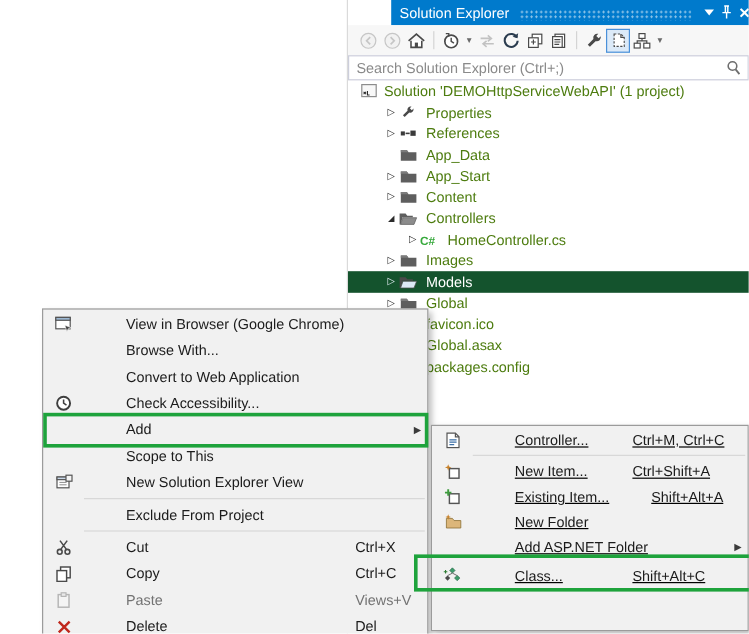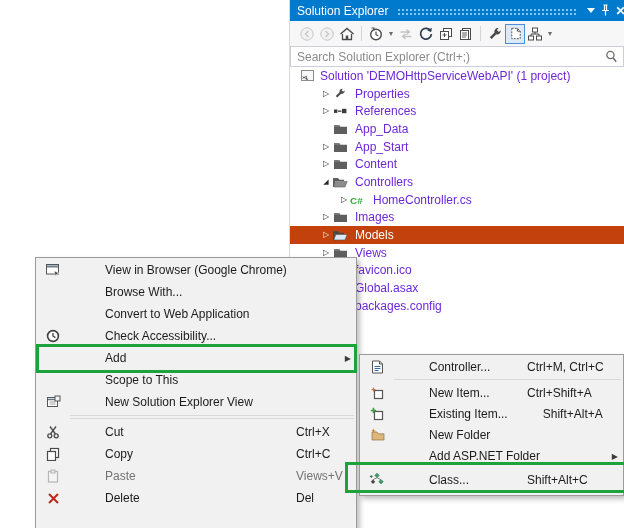--- a/index.html
+++ b/index.html
@@ -2,21 +2,21 @@
 <html><head>
 <meta charset="utf-8">
 <style>
   html,body{margin:0;padding:0;}
   #screen{position:relative;width:624px;height:528px;background:#ffffff;overflow:hidden;
           font-family:"Liberation Sans",sans-serif;-webkit-font-smoothing:antialiased;}
 
   
   .panel{position:absolute;left:289px;top:0;width:335px;height:528px;background:#fff;
          border-left:1px solid #DADADA;box-sizing:border-box;}
-  .titlebar{height:21px;background:#007ACC;display:flex;align-items:center;padding:0 3px 0 7px;}
+  .titlebar{height:21px;background:#007ACC;display:flex;align-items:center;padding:0 3px 0 7px;margin-left:36px;}
   .title{color:#fff;font-size:12px;white-space:nowrap;}
   .dots{flex:1;height:9px;margin:3px 7px 0 9px;
         background-image:radial-gradient(rgba(255,255,255,.55) .8px, transparent 1.1px);
         background-size:4px 4px;}
   .tb-btn{width:15px;height:17px;display:flex;align-items:center;justify-content:center;flex:none;}
   .caret-w{width:0;height:0;border-left:4px solid transparent;border-right:4px solid transparent;
            border-top:5px solid #fff;}
   .close-x{color:#fff;font-size:12px;font-weight:bold;margin-right:-7px;}
 
   .toolbar{height:25px;display:flex;align-items:center;padding-left:7px;background:#F7F7F7;}
@@ -26,39 +26,39 @@
   .tcaret{width:10px;height:20px;display:flex;align-items:center;justify-content:center;flex:none;
           color:#6B6B6B;font-size:8px;}
   .tcaret::before{content:"▾";}
 
   .searchbox{height:21px;border:1px solid #CCCEDB;background:#fff;display:flex;align-items:center;
              padding:0 5px 0 6px;box-sizing:border-box;}
   .stext{flex:1;color:#8A8A8A;font-size:12px;white-space:nowrap;overflow:hidden;}
 
   
   .tree{position:absolute;top:67px;left:0;right:0;}
-  .trow{height:17.7px;display:flex;align-items:center;font-size:12px;color:#6d28d9;}
+  .trow{height:17.7px;display:flex;align-items:center;font-size:12px;color:#4d7c0f;}
   .lvl0{padding-left:9px;}  .lvl1{padding-left:4px;}
   .lvl2{padding-left:30px;} .lvl3{padding-left:48px;}
   .arrow{width:12px;flex:none;text-align:center;font-size:8px;line-height:1;color:#2B2B2B;}
   .arrow.collapsed::before{content:"▷";}
   .arrow.expanded::before{content:"◢";font-size:7px;}
   .ticon{width:16px;flex:none;display:flex;justify-content:center;align-items:center;}
   .lvl0 .ticon{margin-left:0;}
   .tlabel{margin-left:7px;white-space:nowrap;}
   .lvl0 .tlabel{margin-left:5px;}
   .trow.bold .tlabel{font-weight:bold;}
-  .trow.selected{background:#c2410c;color:#fff;}
+  .trow.selected{background:#14532d;color:#fff;}
   .trow.selected .arrow{color:#E8F1FA;}
 
   
   .menu{position:absolute;background:#F1F1F1;border:1px solid #9B9B9B;box-sizing:border-box;
         box-shadow:3px 3px 5px rgba(0,0,0,.25);padding-top:1px;}
   .main-menu{left:35px;top:257px;width:322px;height:283px;z-index:10;}
-  .sub-menu{left:359px;top:354px;width:265px;height:142px;z-index:20;}
+  .sub-menu{left:359px;top:354px;width:265px;height:172px;z-index:20;text-decoration:underline;}
   .mi{height:22px;display:flex;align-items:center;font-size:12px;color:#1B1B1B;position:relative;gap:35px;}
   .sub-menu .mi{height:21px;}
   .sub-menu .mi.tall{height:27px;}
   .mi-icon{width:34px;flex:none;display:flex;justify-content:center;align-items:center;}
   .mi-label{flex:1;white-space:nowrap;}
   .mi-shortcut{width:60px;flex:none;text-align:left;white-space:nowrap;}
   .sub-menu .mi-shortcut{width:96px;}
   .mi-arrow{position:absolute;right:5px;top:50%;transform:translateY(-50%);font-size:8px;color:#3B3B3B;}
   .mi-arrow::before{content:"▶";}
   .mi.disabled{color:#737373;}
@@ -294,21 +294,21 @@
 
 
       <div class="trow lvl2">
         <span class="arrow collapsed"></span>
         <span class="ticon">
           <svg width="15" height="12" viewBox="0 0 15 12">
               <path d="M1 2 h5 l1.4 1.8 H14 V11 H1 Z" fill="#5E5E5E"></path>
               <path d="M1 2 h5 l1.4 1.8 H1 Z" fill="#7C7C7C"></path>
             </svg>
         </span>
-        <span class="tlabel">Views</span>
+        <span class="tlabel">Global</span>
       </div>
 
       <div class="trow lvl2">
         <span class="arrow"></span>
         <span class="ticon">
           <svg width="12" height="13" viewBox="0 0 12 13">
               <path d="M1.5 1 H7.5 L10.5 4 V12 H1.5 Z" fill="#fff" stroke="#8C8C8C"></path>
             </svg>
         </span>
         <span class="tlabel">favicon.ico</span>
@@ -395,20 +395,25 @@
             <path d="M3.5 7 h6 M3.5 9 h6" stroke="#888" stroke-width=".8"></path>
             <rect x="9" y="1" width="5" height="5" fill="#F4F4F4" stroke="#555"></rect>
           </svg>
       </span>
       <span class="mi-label">New Solution Explorer View</span>
       <span class="mi-shortcut"></span>
     </div>
 
     <div class="msep"></div>
 
+    <div class="mi">
+      <span class="mi-icon"></span>
+      <span class="mi-label">Exclude From Project</span>
+      <span class="mi-shortcut"></span>
+    </div>
 
     <div class="msep"></div>
 
     <div class="mi">
       <span class="mi-icon">
         <svg width="14" height="14" viewBox="0 0 14 14">
             <path d="M4 1.5 L9.5 9 M10 1.5 L4.5 9" stroke="#4A4A4A" stroke-width="1.3" fill="none"></path>
             <circle cx="3.8" cy="10.8" r="2" stroke="#4A4A4A" stroke-width="1.3" fill="none"></circle>
             <circle cx="10.2" cy="10.8" r="2" stroke="#4A4A4A" stroke-width="1.3" fill="none"></circle>
           </svg>

